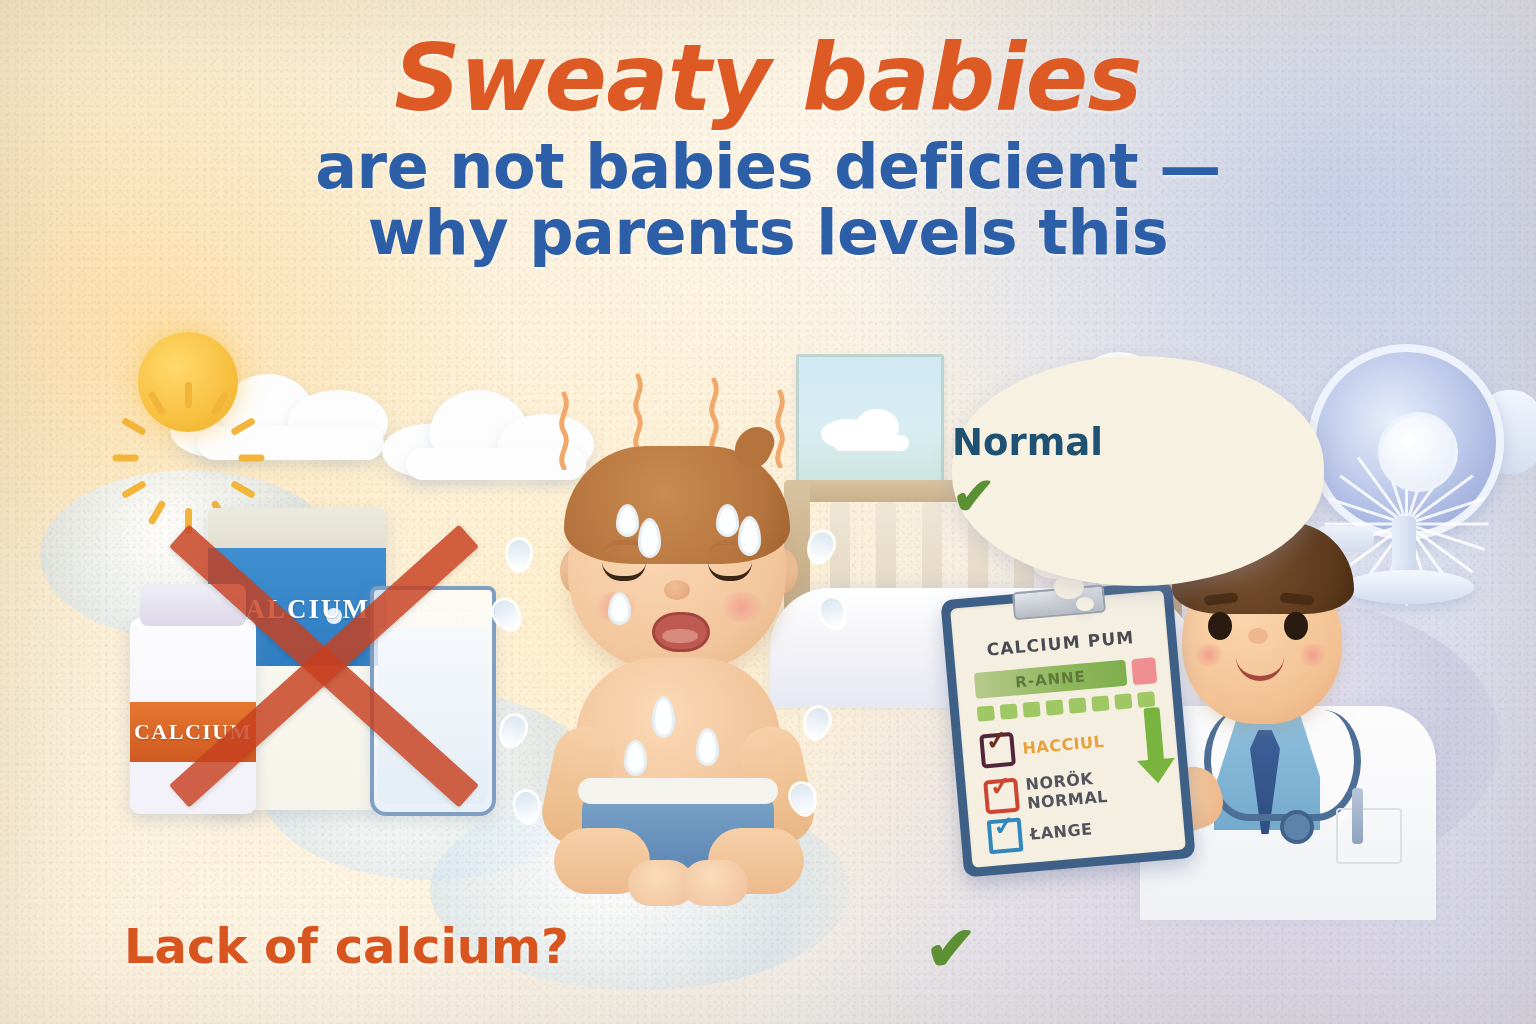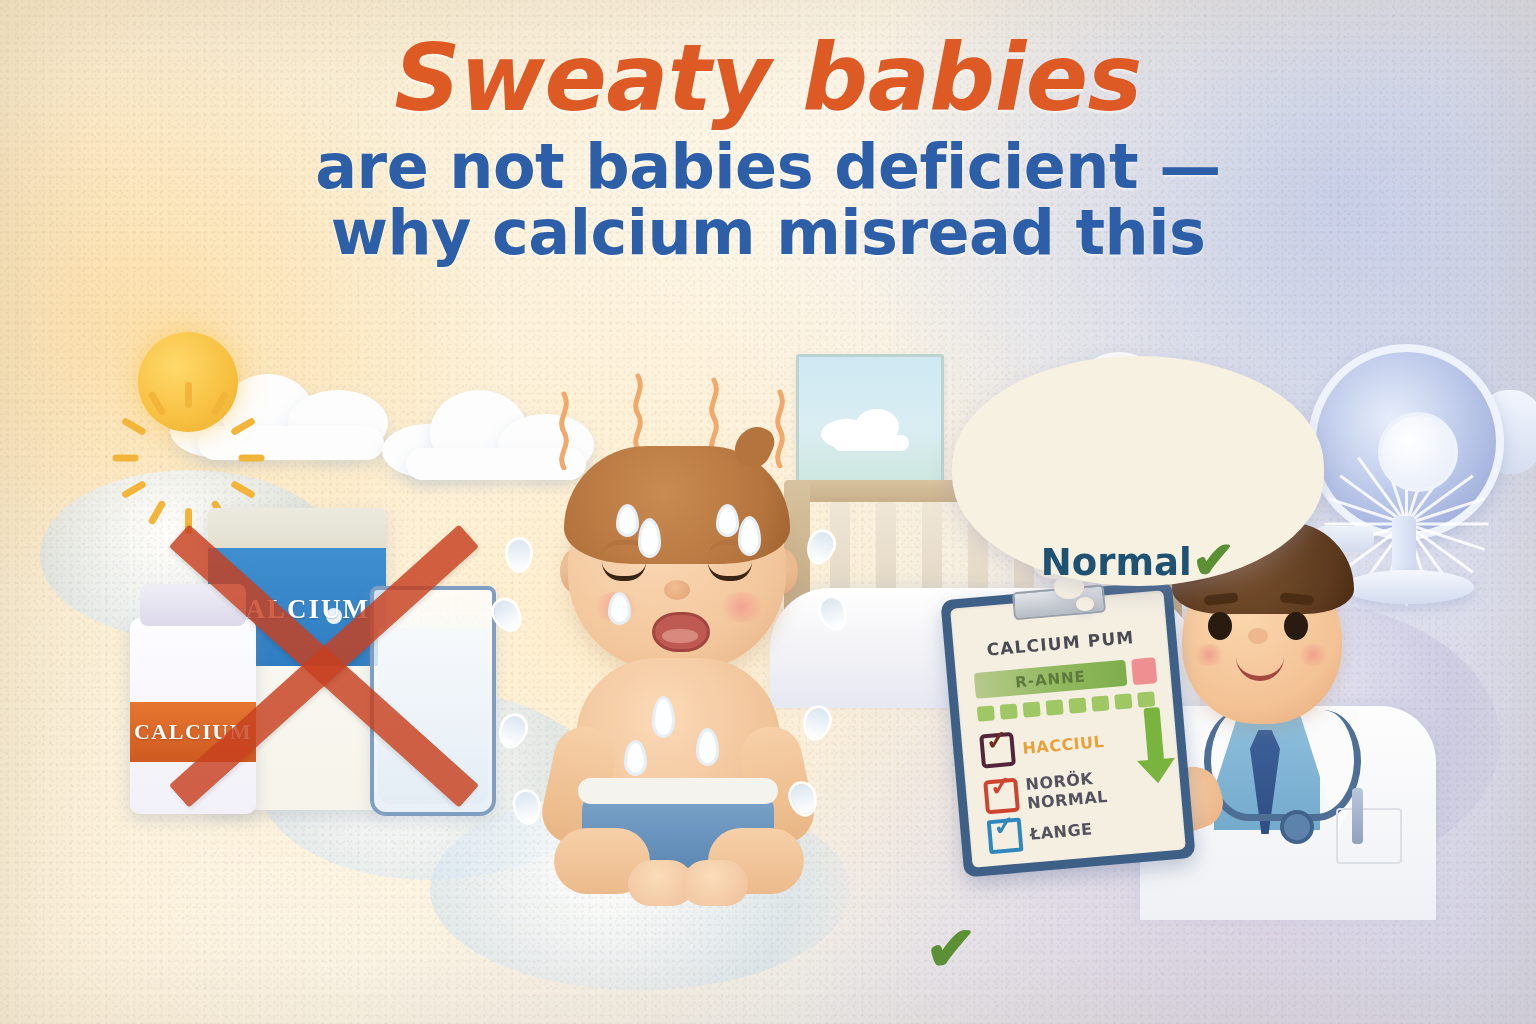--- a/index.html
+++ b/index.html
@@ -169,21 +169,21 @@
   .facedrop{position:absolute;width:17px;height:27px;background:#fdfeff;
     border:3px solid #e6eef6;border-radius:50% 50% 50% 50%/62% 62% 38% 38%;}
   
   .heat{position:absolute;width:16px;height:82px;}
   .heat svg{display:block;}
 
   
   #bubble{position:absolute;left:952px;top:356px;width:372px;height:230px;z-index:30;
     background:#f7f1e2;border-radius:50%/48%;
     box-shadow:0 8px 22px rgba(150,150,180,.30);
-    display:flex;flex-direction:row;align-items:flex-end;justify-content:center;}
+    display:flex;flex-direction:column;align-items:flex-start;justify-content:center;}
   #bubble .btxt{font-family:"DejaVu Sans",sans-serif;font-weight:700;font-size:37px;line-height:1.24;
     color:#1f5173;text-align:center;}
   #bubble .bcheck{margin-top:4px;font-size:52px;line-height:1;color:#5b9034;font-weight:700;}
   #btail{position:absolute;left:1032px;top:545px;z-index:29;}
   #btail i{position:absolute;display:block;border-radius:50%;background:#f7f1e2;
     box-shadow:0 4px 10px rgba(150,150,180,.22);}
 
   
   #clip{position:absolute;left:952px;top:590px;width:232px;height:278px;z-index:22;
     transform:rotate(-5deg);
@@ -516,22 +516,23 @@
         <div class="ctxt" style="color:#53535e">ŁANGE</div>
       </div>
 
       <div class="arrow"></div>
     </div>
   </div>
 
   <div class="titlewrap">
     <div class="t-main">Sweaty babies</div>
     <div class="t-sub">are not babies deficient —</div>
-    <div class="t-sub" style="margin-top:-4px;">why calcium misread this</div>
-  </div>
-
+    <div class="t-sub" style="margin-top:-4px;">why parents levels this</div>
+  </div>
+
+  <div class="capL">Lack of calcium?</div>
   <div class="capR">
     <div class="ck">✔</div>
   </div>
 
   <div id="grain"></div>
   <div id="vignette"></div>
 </div>
 
 </body></html>

